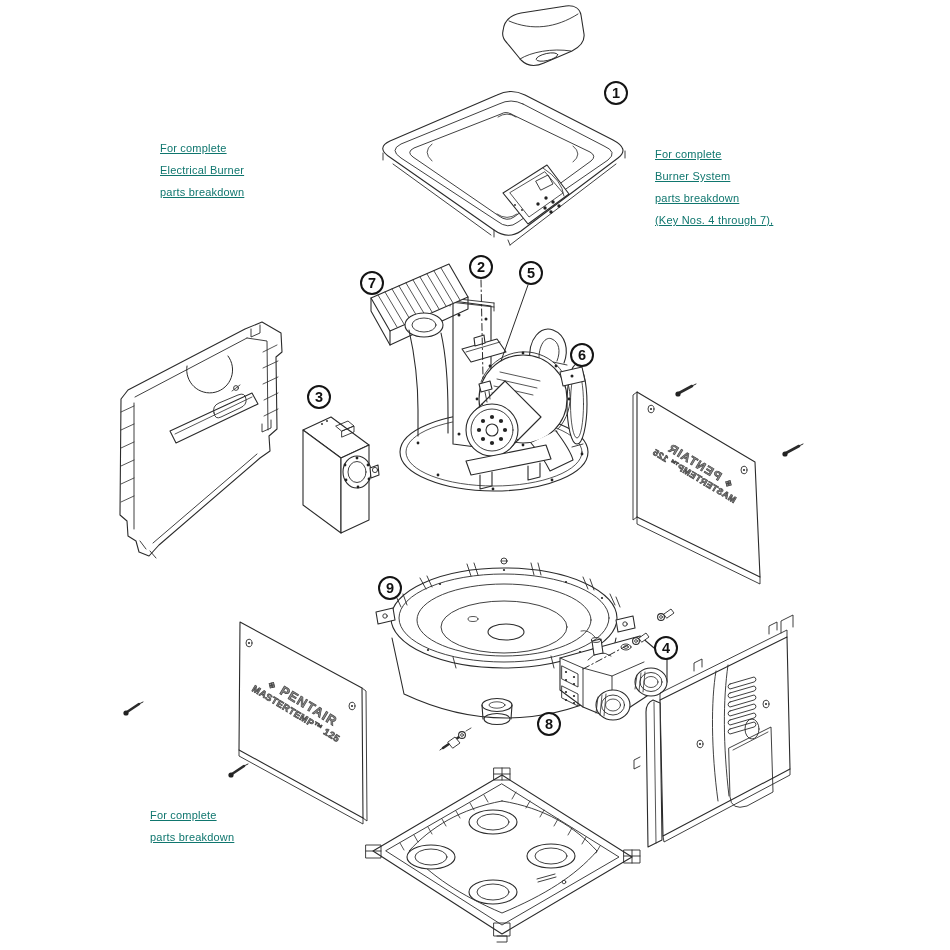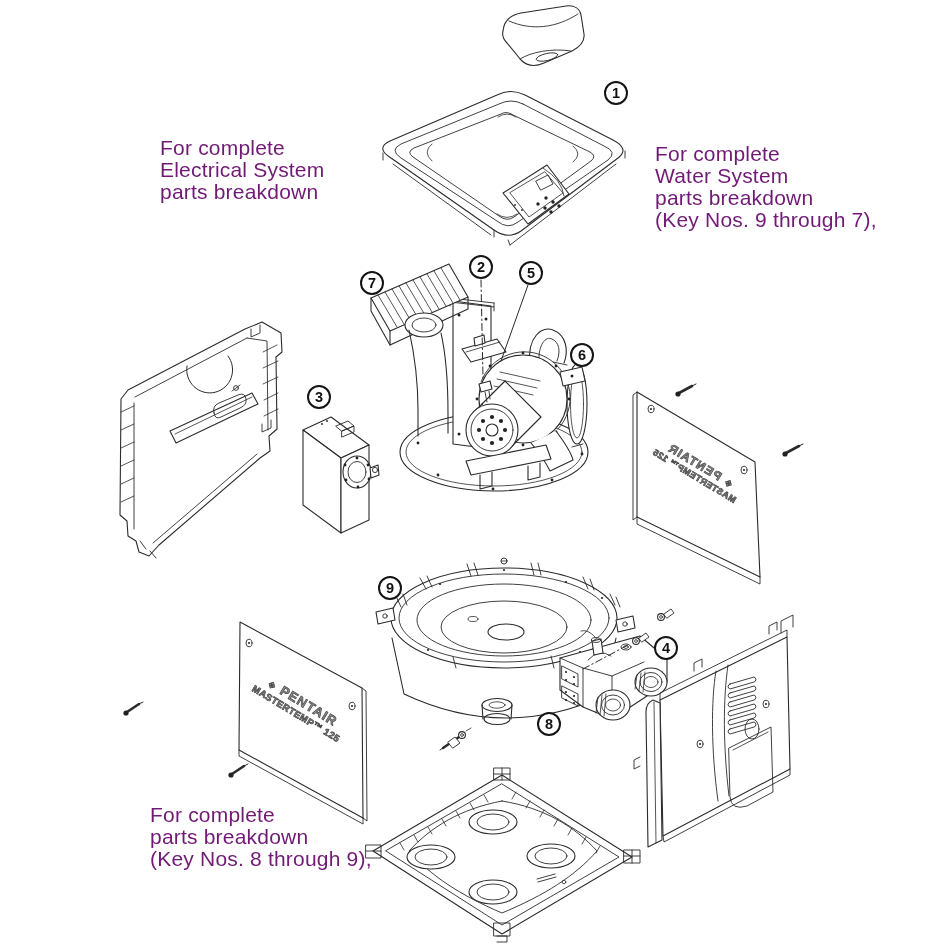--- a/index.html
+++ b/index.html
@@ -1,19 +1,19 @@
 <!DOCTYPE html>
 <html><head>
 <meta charset="utf-8">
 <style>
   html,body{margin:0;padding:0;background:#fff;}
   #stage{position:relative;width:950px;height:950px;background:#fff;overflow:hidden;
          font-family:"Liberation Sans",sans-serif;}
   #art{position:absolute;left:0;top:0;}
-  .note{position:absolute;font-size:21px;line-height:22px;color:#701a75;letter-spacing:.2px;white-space:nowrap;}
+  .note{position:absolute;font-size:11px;line-height:22px;color:#0f766e;letter-spacing:.2px;white-space:nowrap;text-decoration:underline;}
   .callout{position:absolute;width:24px;height:24px;box-sizing:border-box;border:2.2px solid #141414;
            border-radius:50%;background:#fff;display:flex;align-items:center;justify-content:center;
            font-size:14.5px;font-weight:bold;color:#111;}
   .plabel{position:absolute;text-align:center;font-weight:bold;color:#8e8e8e;
           -webkit-text-stroke:0.7px #474747;}
   .plabel .brand{font-size:13px;letter-spacing:1.2px;display:block;}
   .plabel .model{font-size:9.5px;letter-spacing:.4px;display:block;}
   .plabel .logo{font-size:9px;-webkit-text-stroke:0.4px #474747;}
   .plabel.front{left:238px;top:694px;width:124px;transform:rotate(31deg);}
   .plabel.rear{left:636px;top:458px;width:124px;transform:rotate(31deg) scaleX(-1);}
@@ -372,33 +372,32 @@
   <g stroke-width="1">
     <path d="M481,280 L483,378" stroke-dasharray="7 3 1.5 3"></path>
     <path d="M528,285 L501,361"></path>
     <path d="M583,669 L630,644" stroke-dasharray="7 3 1.5 3"></path>
   </g>
  </g>
 </svg>
 
 <div class="note" style="left:160px;top:137px;">
   <div>For complete</div>
-  <div>Electrical System</div>
+  <div>Electrical Burner</div>
   <div>parts breakdown</div>
 </div>
 <div class="note" style="left:655px;top:143px;">
   <div>For complete</div>
-  <div>Water System</div>
+  <div>Burner System</div>
   <div>parts breakdown</div>
-  <div>(Key Nos. 9 through 7),</div>
+  <div>(Key Nos. 4 through 7),</div>
 </div>
 <div class="note" style="left:150px;top:804px;">
   <div>For complete</div>
   <div>parts breakdown</div>
-  <div>(Key Nos. 8 through 9),</div>
 </div>
 
 <div class="callout" style="left:604px;top:81px;">1</div>
 <div class="callout" style="left:469px;top:255px;">2</div>
 <div class="callout" style="left:307px;top:385px;">3</div>
 <div class="callout" style="left:654px;top:636px;">4</div>
 <div class="callout" style="left:519px;top:261px;">5</div>
 <div class="callout" style="left:570px;top:343px;">6</div>
 <div class="callout" style="left:360px;top:271px;">7</div>
 <div class="callout" style="left:537px;top:712px;">8</div>

